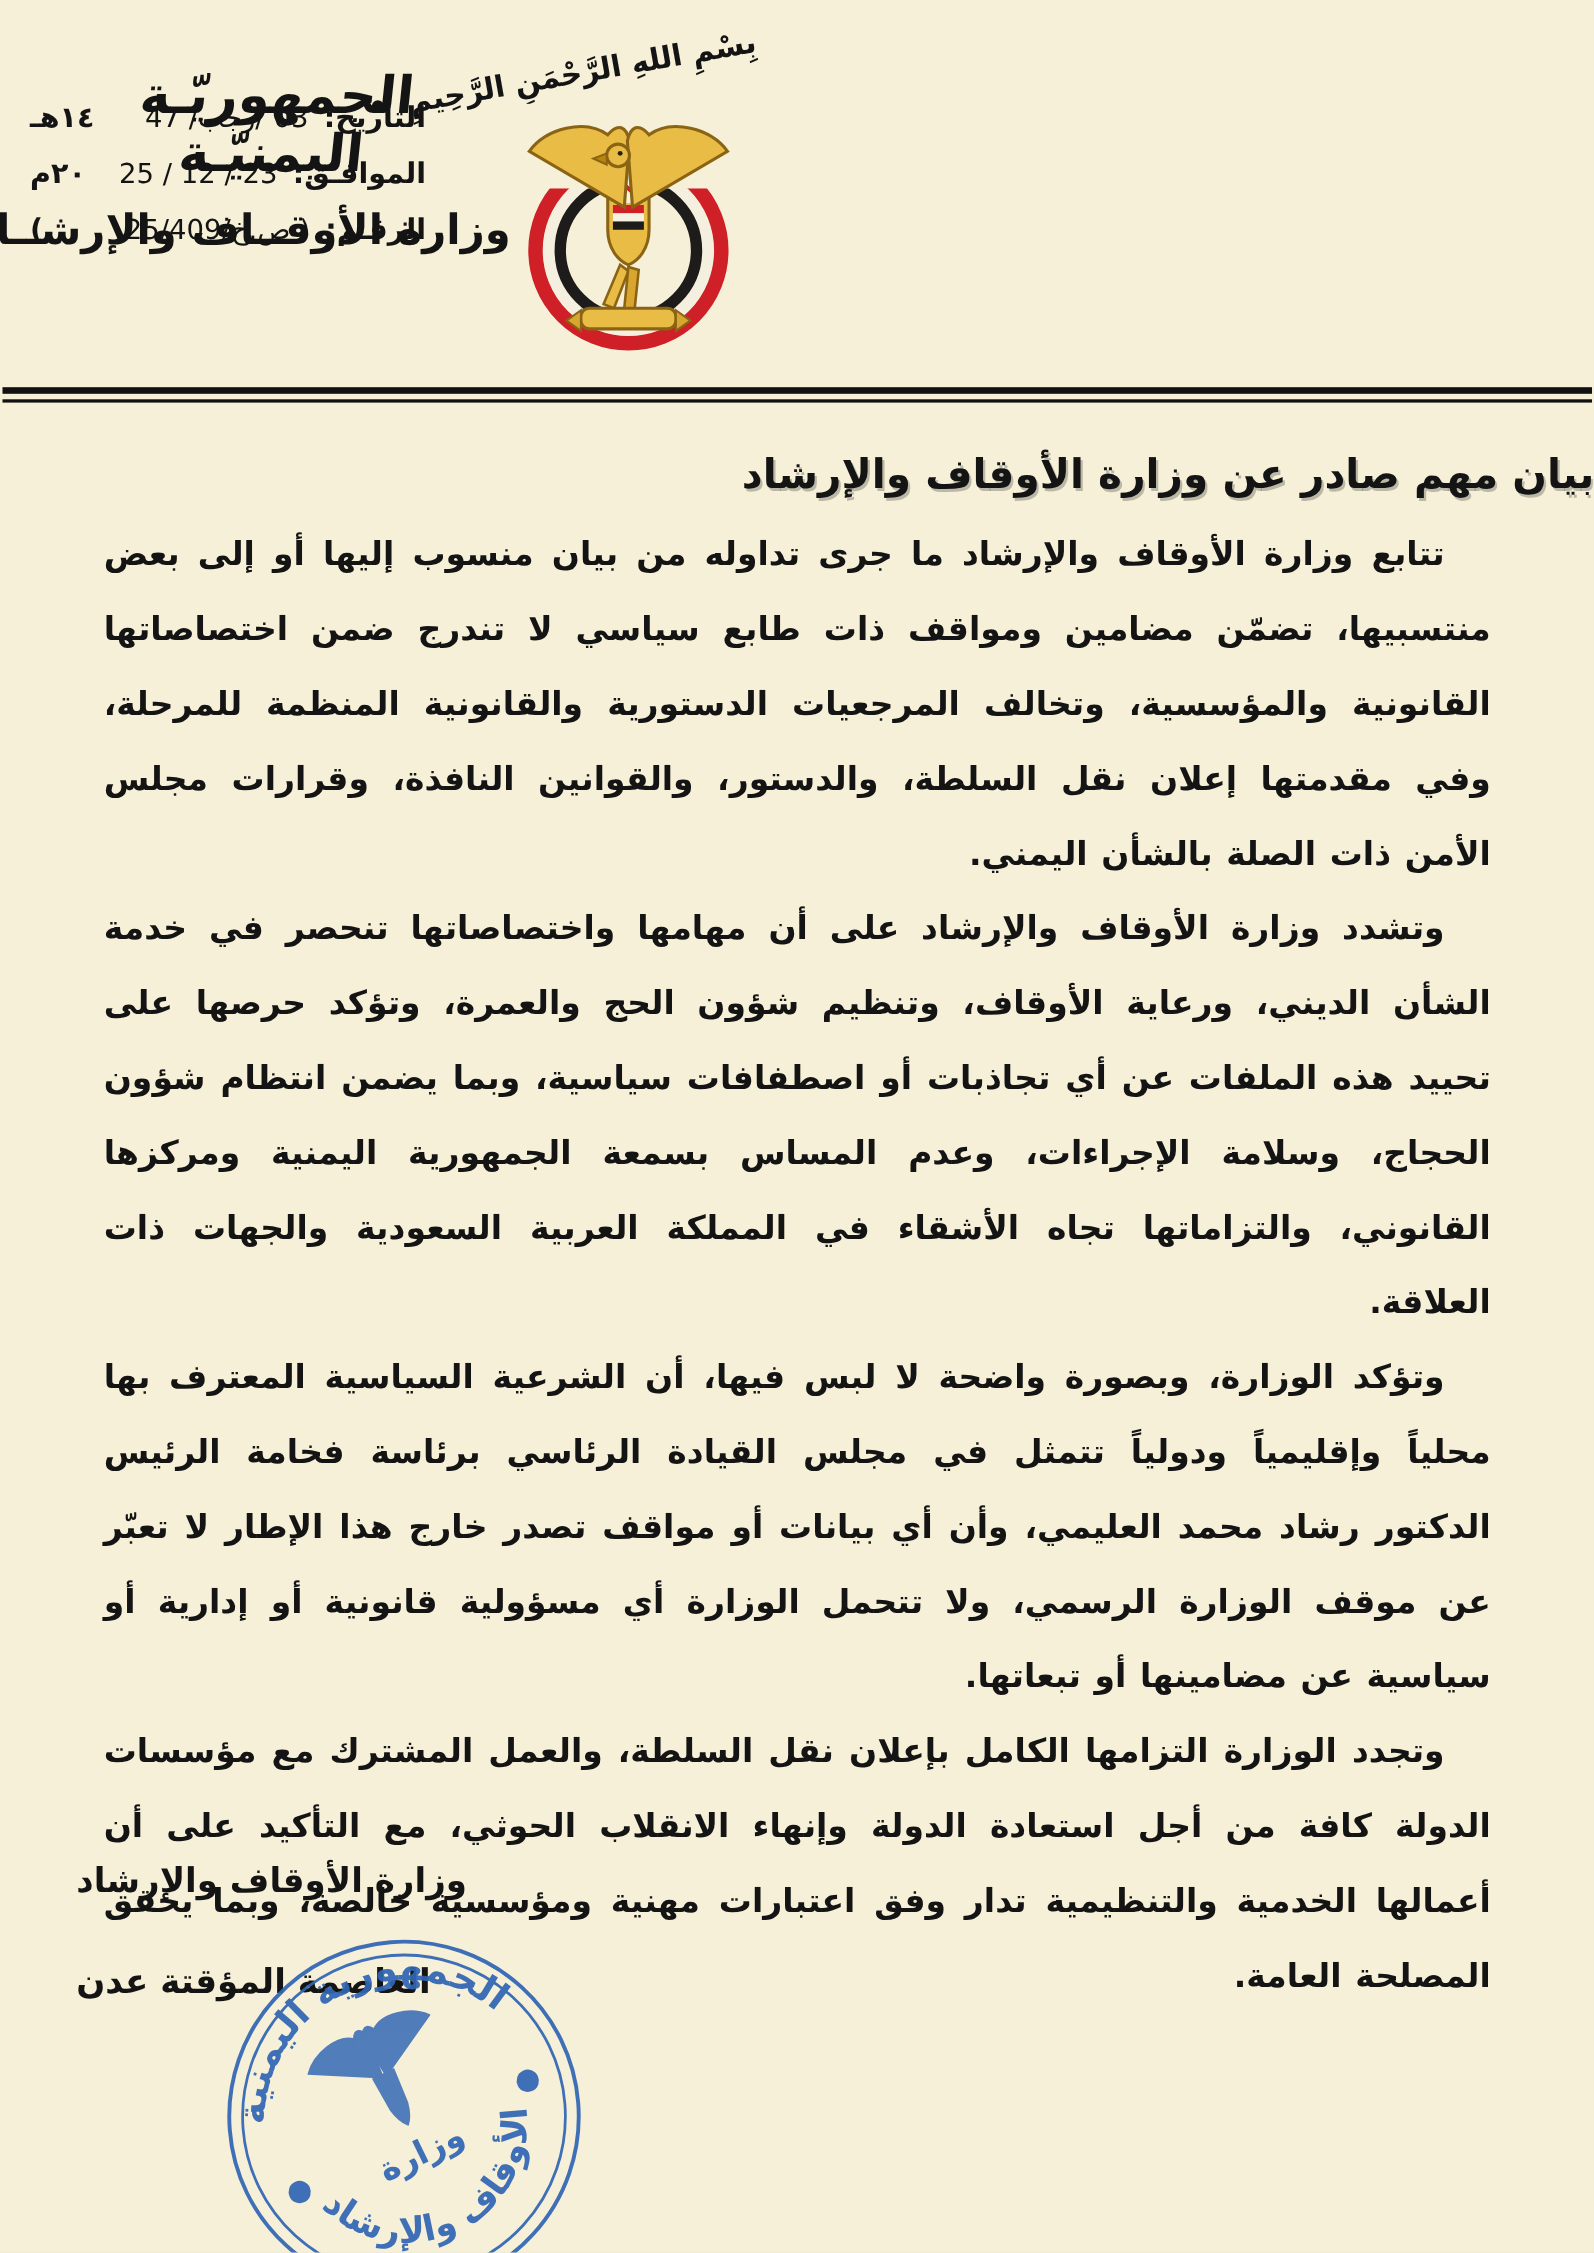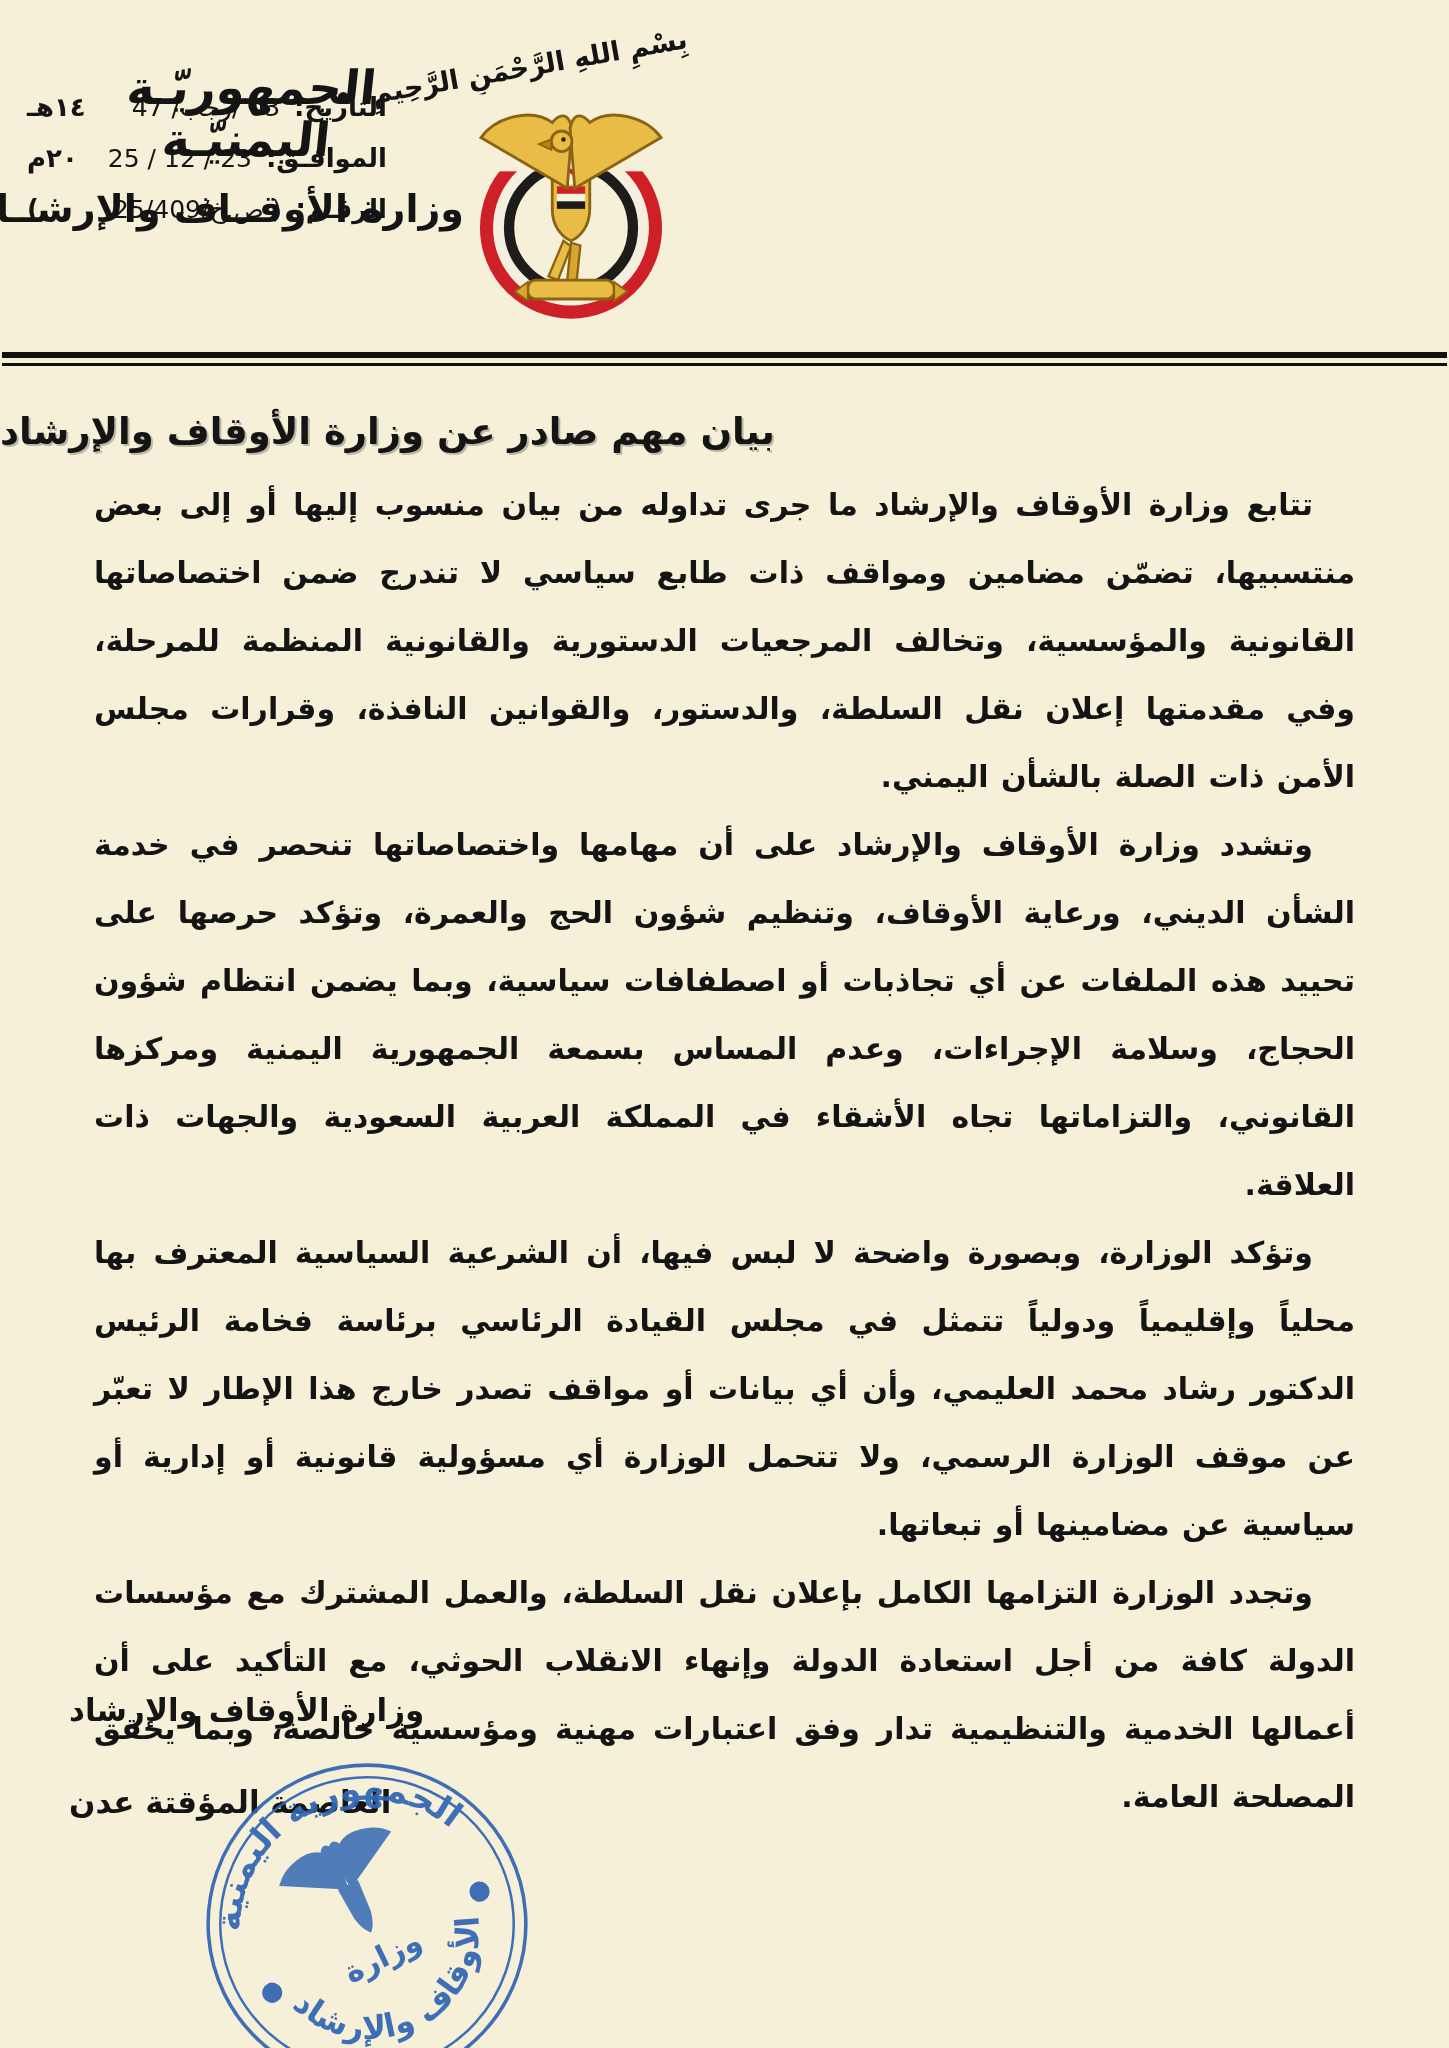--- a/index.html
+++ b/index.html
@@ -30,21 +30,21 @@
   .fields{position:absolute;top:92px;right:1062px;width:360px;direction:rtl;font-size:26px;}
   .field-row{display:flex;align-items:baseline;height:51px;}
   .field-label{font-weight:bold;white-space:nowrap;}
   .field-value{margin-right:14px;font-size:25px;white-space:nowrap;}
   .field-suffix{margin-right:auto;font-weight:bold;white-space:nowrap;}
   .dotline{flex:1;border-bottom:3px dotted #3c3c3c;margin-right:8px;height:20px;}
   
   .divider{height:5px;border-top:6px solid #111;border-bottom:3px solid #111;margin:0 2px;}
   
   .statement-title{
-    text-align:left;font-size:37px;font-weight:bold;margin:44px 0 18px 0;
+    text-align:right;font-size:37px;font-weight:bold;margin:44px 0 18px 0;
     text-shadow:2px 2px 0 rgba(40,40,40,.28);
   }
   .statement-body{padding:0 94px;text-align:justify;}
   .statement-body p{
     margin:0;font-size:30px;font-weight:bold;line-height:68px;
     text-indent:42px;word-spacing:2px;
   }
   
   .signature-block{
     position:absolute;right:1000px;top:1692px;width:380px;

